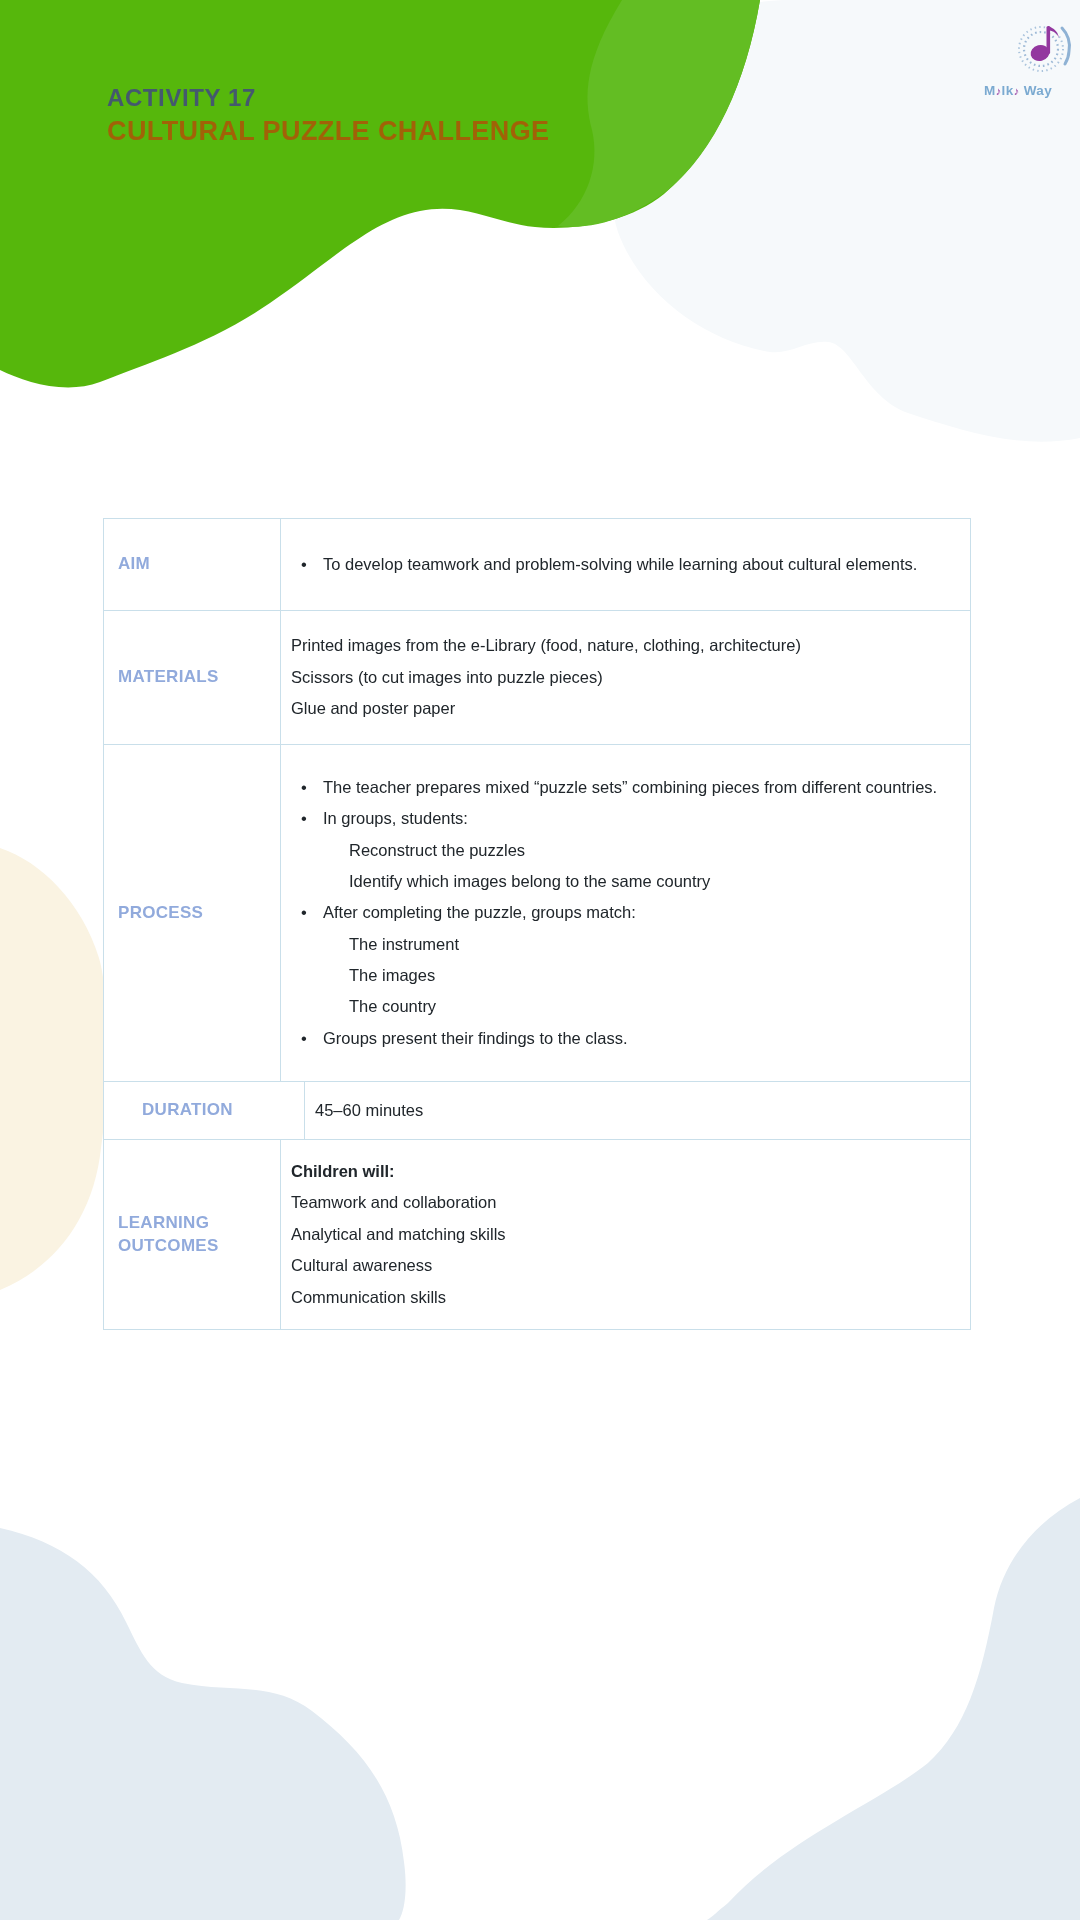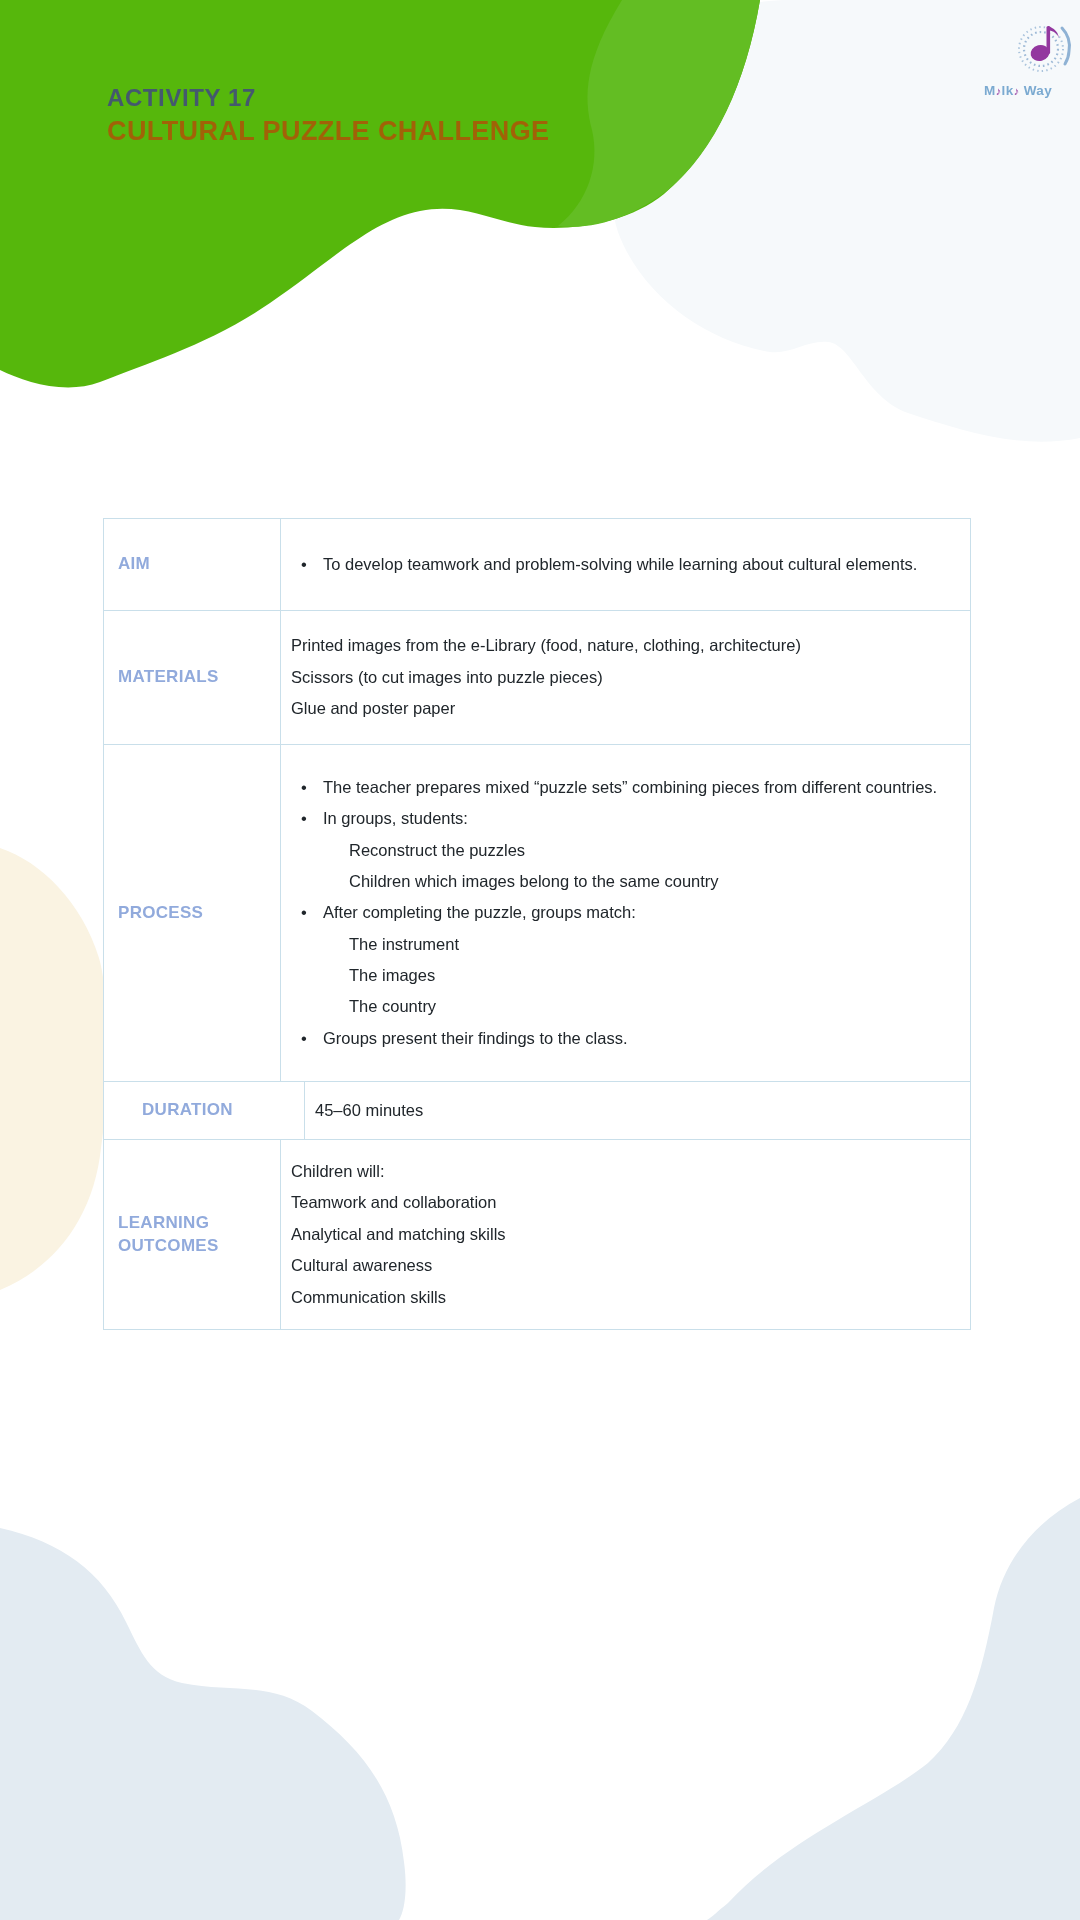--- a/index.html
+++ b/index.html
@@ -48,21 +48,21 @@
   .row-process{height:337px;}
   .row-duration{height:58px;padding-left:24px;}
   .row-outcomes{height:190px;}
 
   .p{margin:0;line-height:1.9;}
   .p.tight{line-height:1.6;}
   .p.justify{text-align:justify;}
   .p.bullet{position:relative;padding-left:32px;}
   .p.bullet::before{content:"\2022";position:absolute;left:10px;top:0;}
   .p.sub{padding-left:58px;}
-  .p.bold{font-weight:400;}
+  .p.bold{font-weight:700;}
 </style>
 </head>
 <body>
 
 <svg class="bg-svg" viewBox="0 0 1080 1920" aria-hidden="true">
   <path fill="#f6f9fb" d="M 790 0 L 1080 0 L 1080 438 C 1020 450 963 431 908 413 C 865 398 852 344 828 342 C 804 340 790 357 764 351 C 700 338 640 292 618 232 C 598 174 636 84 694 32 C 724 6 758 0 790 0 Z"></path>
   <path fill="#56b70c" d="M 0 0 L 760 0 C 746 84 714 152 664 194 C 630 222 575 231 535 227 C 495 223 465 202 420 211 C 370 221 330 262 270 303 C 210 344 150 362 100 382 C 65 395 25 382 0 370 Z"></path>
   <path fill="#63bd23" d="M 622 0 C 585 60 583 96 592 130 C 600 165 588 202 558 226 C 598 231 638 213 668 190 C 716 150 746 82 760 0 Z"></path>
   <path fill="#faf3e2" d="M 0 848 C 42 862 82 903 99 958 C 110 996 110 1088 101 1148 C 94 1214 58 1266 0 1290 Z"></path>
   <path fill="#e3ebf2" d="M 0 1528 C 62 1542 102 1572 126 1622 C 141 1652 150 1676 182 1683 C 232 1693 272 1681 312 1711 C 362 1749 396 1792 404 1862 C 408 1892 404 1912 399 1920 L 0 1920 Z"></path>
@@ -105,21 +105,21 @@
       <p class="p">Glue and poster paper</p>
     </div>
   </div>
 
   <div class="t-row row-process">
     <div class="t-label">PROCESS</div>
     <div class="t-content">
       <p class="p justify bullet">The teacher prepares mixed “puzzle sets” combining pieces from different countries.</p>
       <p class="p bullet">In groups, students:</p>
       <p class="p sub">Reconstruct the puzzles</p>
-      <p class="p sub">Children which images belong to the same country</p>
+      <p class="p sub">Identify which images belong to the same country</p>
       <p class="p bullet">After completing the puzzle, groups match:</p>
       <p class="p sub">The instrument</p>
       <p class="p sub">The images</p>
       <p class="p sub">The country</p>
       <p class="p bullet">Groups present their findings to the class.</p>
     </div>
   </div>
 
   <div class="t-row row-duration">
     <div class="t-label">DURATION</div>

